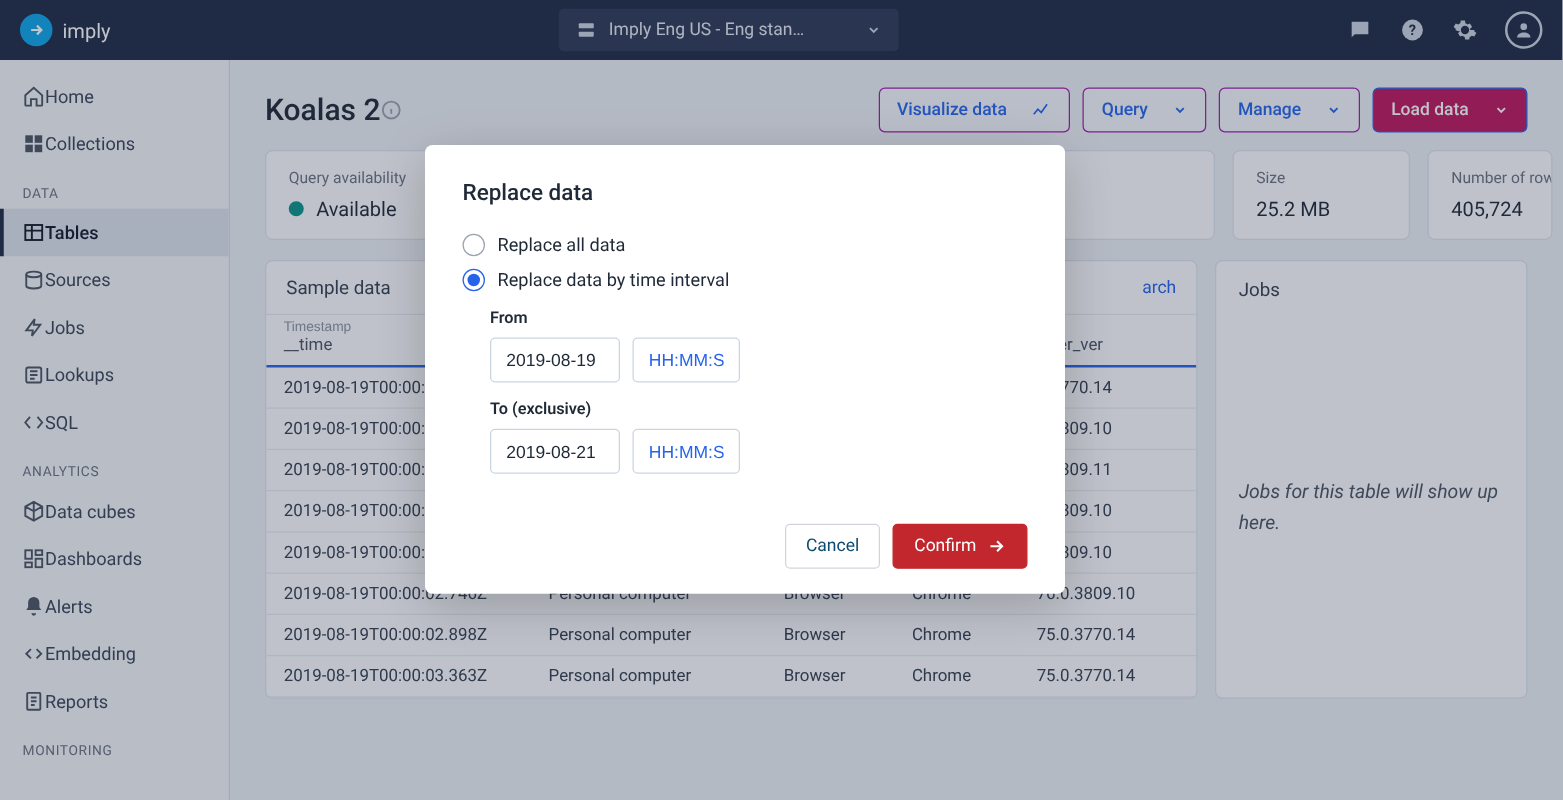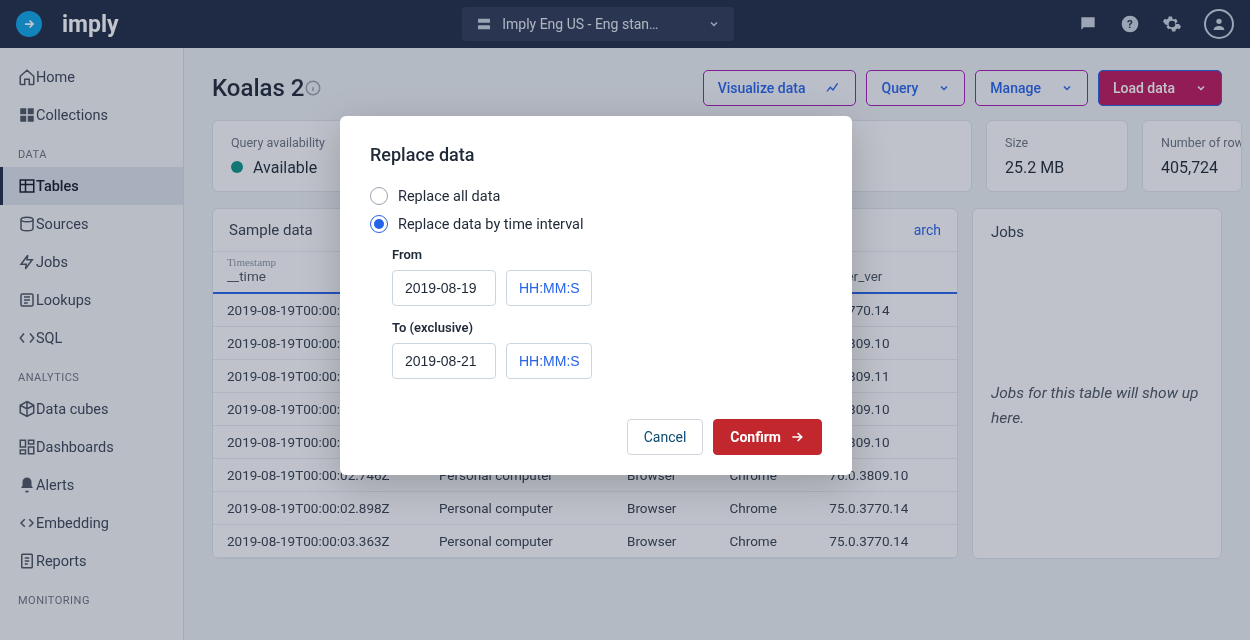--- a/index.html
+++ b/index.html
@@ -1,20 +1,20 @@
 <!DOCTYPE html>
 <html><head>
 <meta charset="utf-8">
 <style>
   * { box-sizing: border-box; margin: 0; padding: 0; }
   html, body { width: 1250px; height: 640px; overflow: hidden; font-family: -apple-system, BlinkMacSystemFont, "Segoe UI", Roboto, sans-serif; font-size: 14px; color: #1f2937; background: #eef1f6; }
   
   
   .topbar { height: 48px; background: #1f2a44; display: flex; align-items: center; padding: 0 16px; color: #fff; }
-  .logo { display: flex; align-items: center; gap: 20px; font-size: 23px; font-weight: 700; }
+  .logo { display: flex; align-items: center; gap: 8px; font-size: 16px; font-weight: 400; }
   .logo-badge { width: 26px; height: 26px; border-radius: 50%; background: #0ea5e9; display:flex; align-items:center; justify-content:center; }
   .env-switcher { margin: 0 auto; background: #2e3a56; border-radius: 4px; height: 34px; display:flex; align-items:center; gap:10px; padding: 0 14px; cursor:pointer; color:#e5e9f0;}
   .env-switcher .chev { margin-left: 40px; }
   .topbar-right { display:flex; align-items:center; gap: 22px; }
   .topbar-right svg { cursor:pointer; }
   .avatar-circle { width:30px; height:30px; border:2px solid #cbd5e1; border-radius:50%; display:flex; align-items:center; justify-content:center; cursor:pointer;}
   
   
   .layout { display:flex; height: calc(640px - 48px); }
   .sidebar { width: 184px; background:#f3f5f9; border-right:1px solid #d8dde6; overflow-y:auto; padding-top: 10px; position:relative;}
@@ -41,21 +41,21 @@
   .status-dot { display:inline-block; width:12px;height:12px;border-radius:50%; background:#0d9488; margin-right:10px;}
 
   
   .bottom-row { display:flex; gap:14px; }
   .table-card { flex:1; background:#fcfdfe; border:1px solid #dde3ec; border-radius:6px; overflow:hidden;}
   .table-head { display:flex; align-items:center; padding: 12px 16px; border-bottom:1px solid #e6eaf1;}
   .table-head .title { font-size:15px; color:#374151;}
   .table-head .link { margin-left:auto; color:#2563eb; cursor:pointer;}
   .tbl { width:100%; border-collapse:collapse; font-size:13.5px; color:#374151;}
   .tbl th { text-align:left; font-weight:400; padding:4px 14px 8px; border-bottom:2px solid #2563eb; color:#4b5563; background:#fcfdfe;}
-  .tbl th .type { font-family: Liberation Serif, serif; font-size:11px; color:#8b95a5; display:block;}
+  .tbl th .type { font-family: Liberation Sans, sans-serif; font-size:11px; color:#8b95a5; display:block;}
   .tbl td { padding:8px 14px; border-bottom:1px solid #e6eaf1; white-space:nowrap; overflow:hidden; text-overflow:ellipsis; max-width:160px;}
   
   .jobs-card { width: 250px; background:#fcfdfe; border:1px solid #dde3ec; border-radius:6px; padding: 14px 18px;}
   .jobs-card .label { font-size:15px; color:#374151; margin-bottom: 140px;}
   .jobs-empty { font-style:italic; color:#4b5563; font-size:15.5px; line-height:1.6;}
 
   
   .overlay { position:fixed; inset:0; background:rgba(31,42,68,0.28);}
   .modal { position:fixed; left: 340px; top: 116px; width: 512px; background:#fff; border-radius:6px; box-shadow: 0 10px 40px rgba(0,0,0,.2); padding: 28px 30px 20px; }
   .modal h2 { font-size: 18px; font-weight:500; color:#1f2937; margin-bottom: 22px;}
@@ -64,21 +64,21 @@
   .radio.checked { border-color:#2563eb;}
   .radio.checked::after{content:''; width:10px;height:10px;background:#2563eb;border-radius:50%;}
   .field-group { margin: 14px 0 8px 22px;}
   .field-label { font-size:13px; font-weight:600; color:#1f2937; margin-bottom:8px;}
   .field-inputs { display:flex; gap:10px;}
   .field-inputs input { height:36px; border:1px solid #cbd5e1; border-radius:4px; padding:0 12px; font-size:14px; width: 104px; color:#1f2937;}
   .field-inputs input.time { width: 86px; color:#2563eb;}
   .field-inputs input.time::placeholder{color:#2563eb;}
   .modal-footer { display:flex; justify-content:flex-end; gap:10px; margin-top: 40px;}
   .mbtn { height:36px; border-radius:4px; padding: 0 16px; display:flex;align-items:center; gap:8px; cursor:pointer; font-size:14px; border:1px solid #d1d5db; background:#fff; color:#0c4a6e;}
-  .mbtn.confirm { background:#c1272d; border-color:#c1272d; color:#fff; font-weight:700;}
+  .mbtn.confirm { background:#c1272d; border-color:#c1272d; color:#fff; font-weight:400;}
   
   .ico { display:inline-flex; }
 </style>
 </head>
 <body>
 
 <div class="topbar">
   <div class="logo">
     <span class="logo-badge">
       <svg width="14" height="14" viewBox="0 0 24 24" fill="none" stroke="#fff" stroke-width="3">

